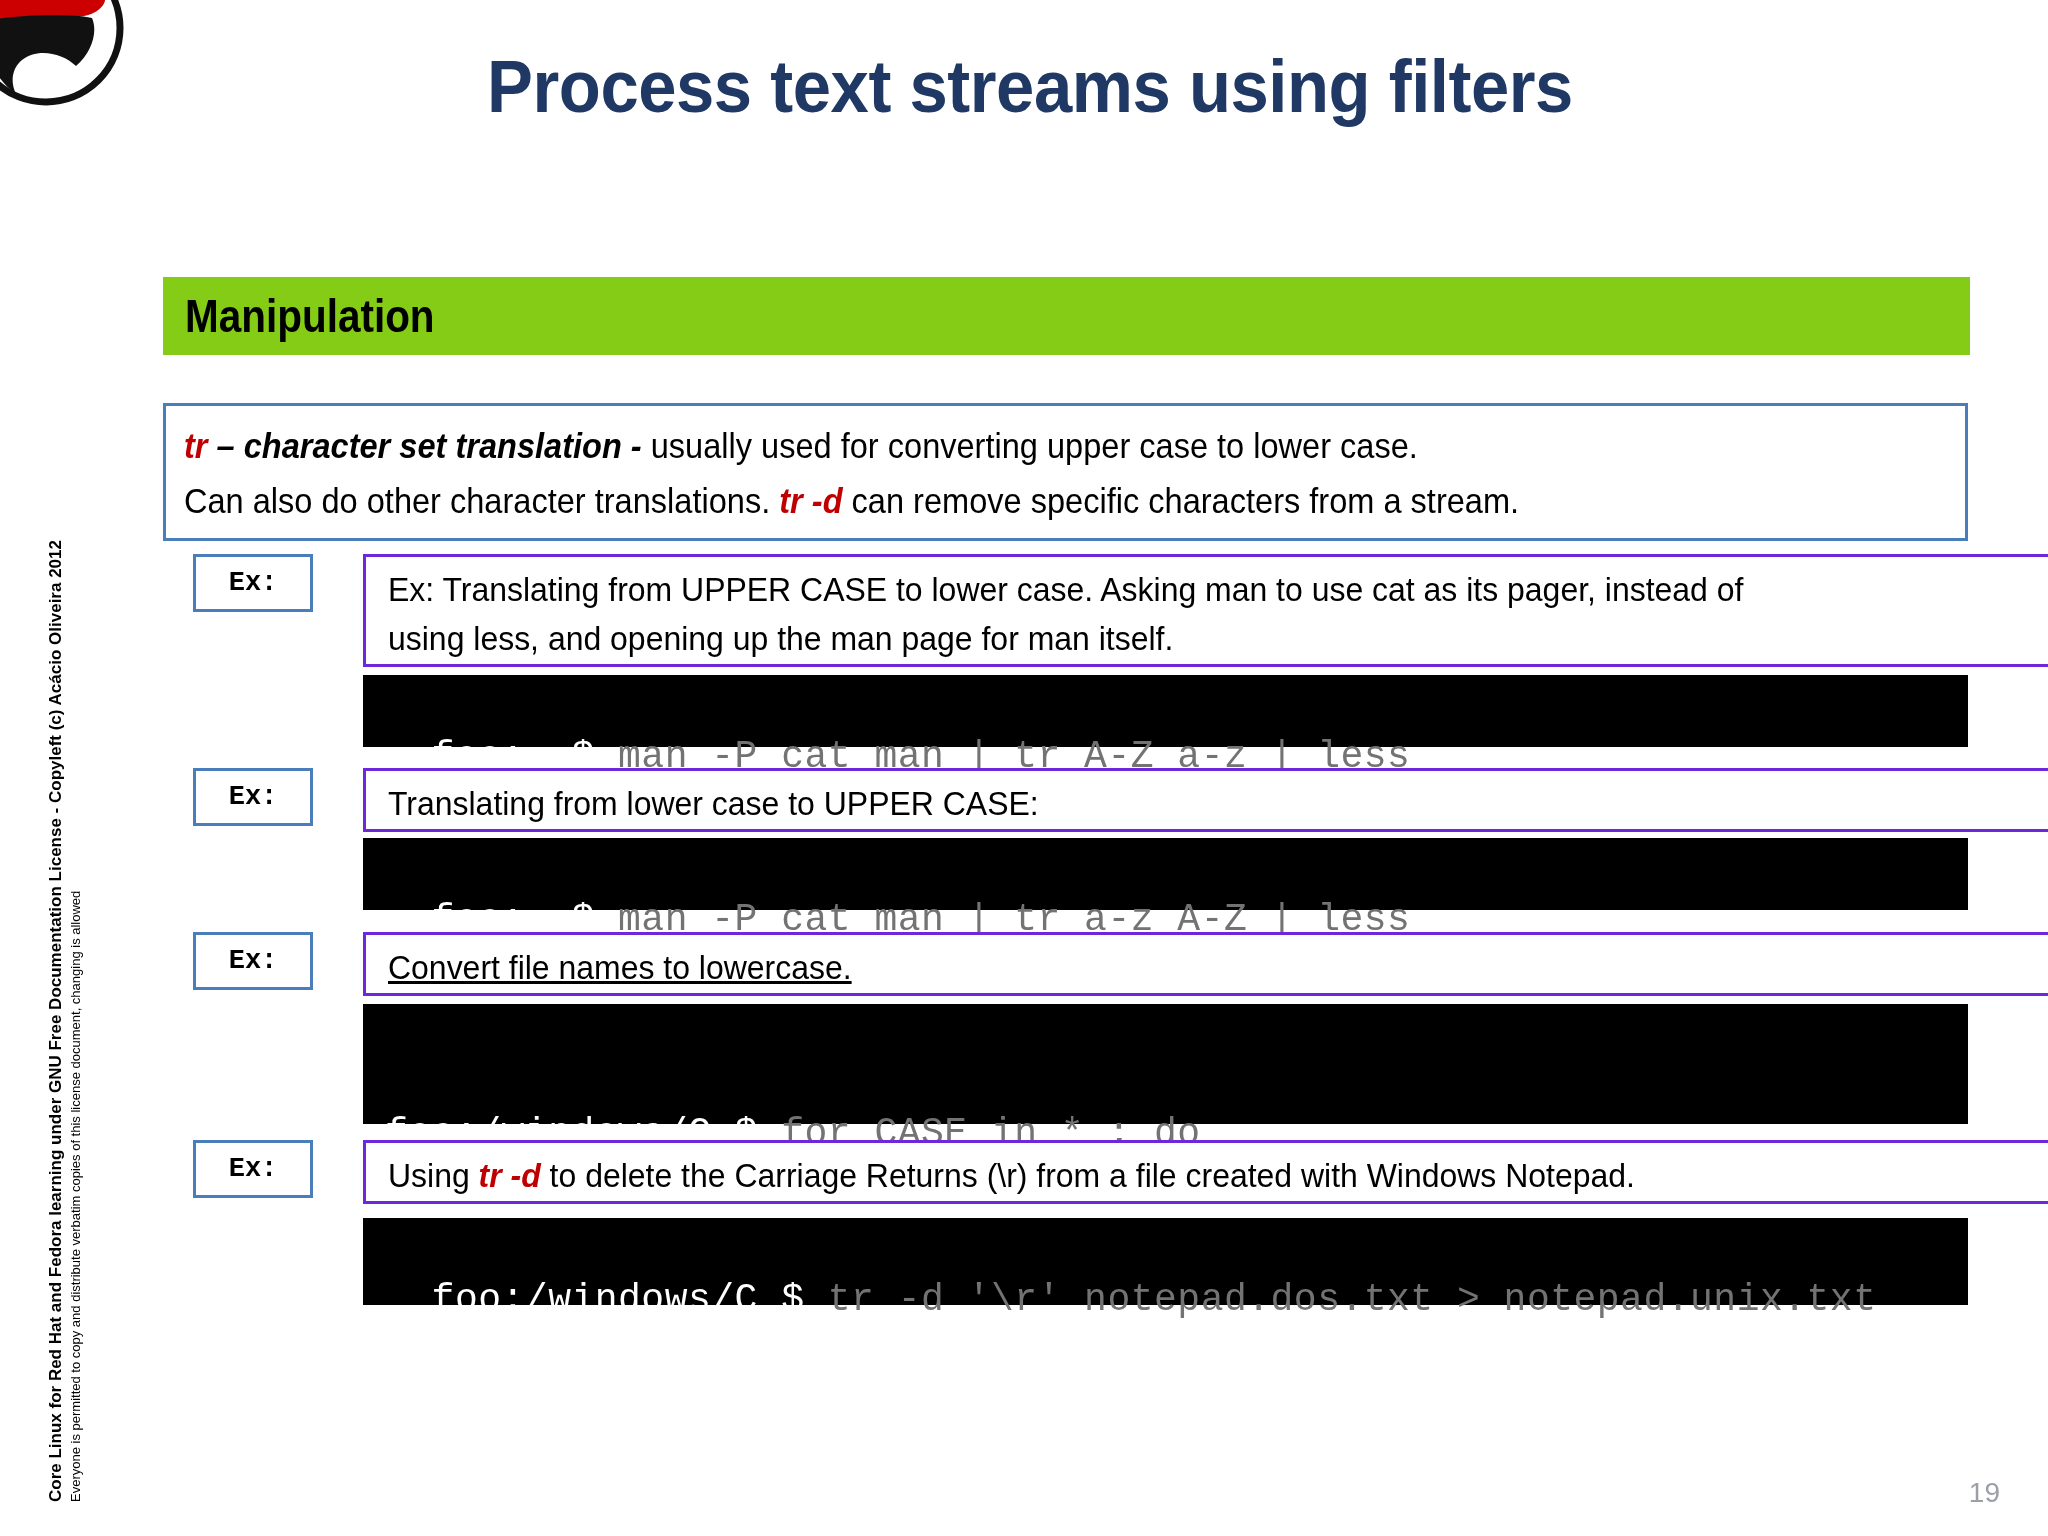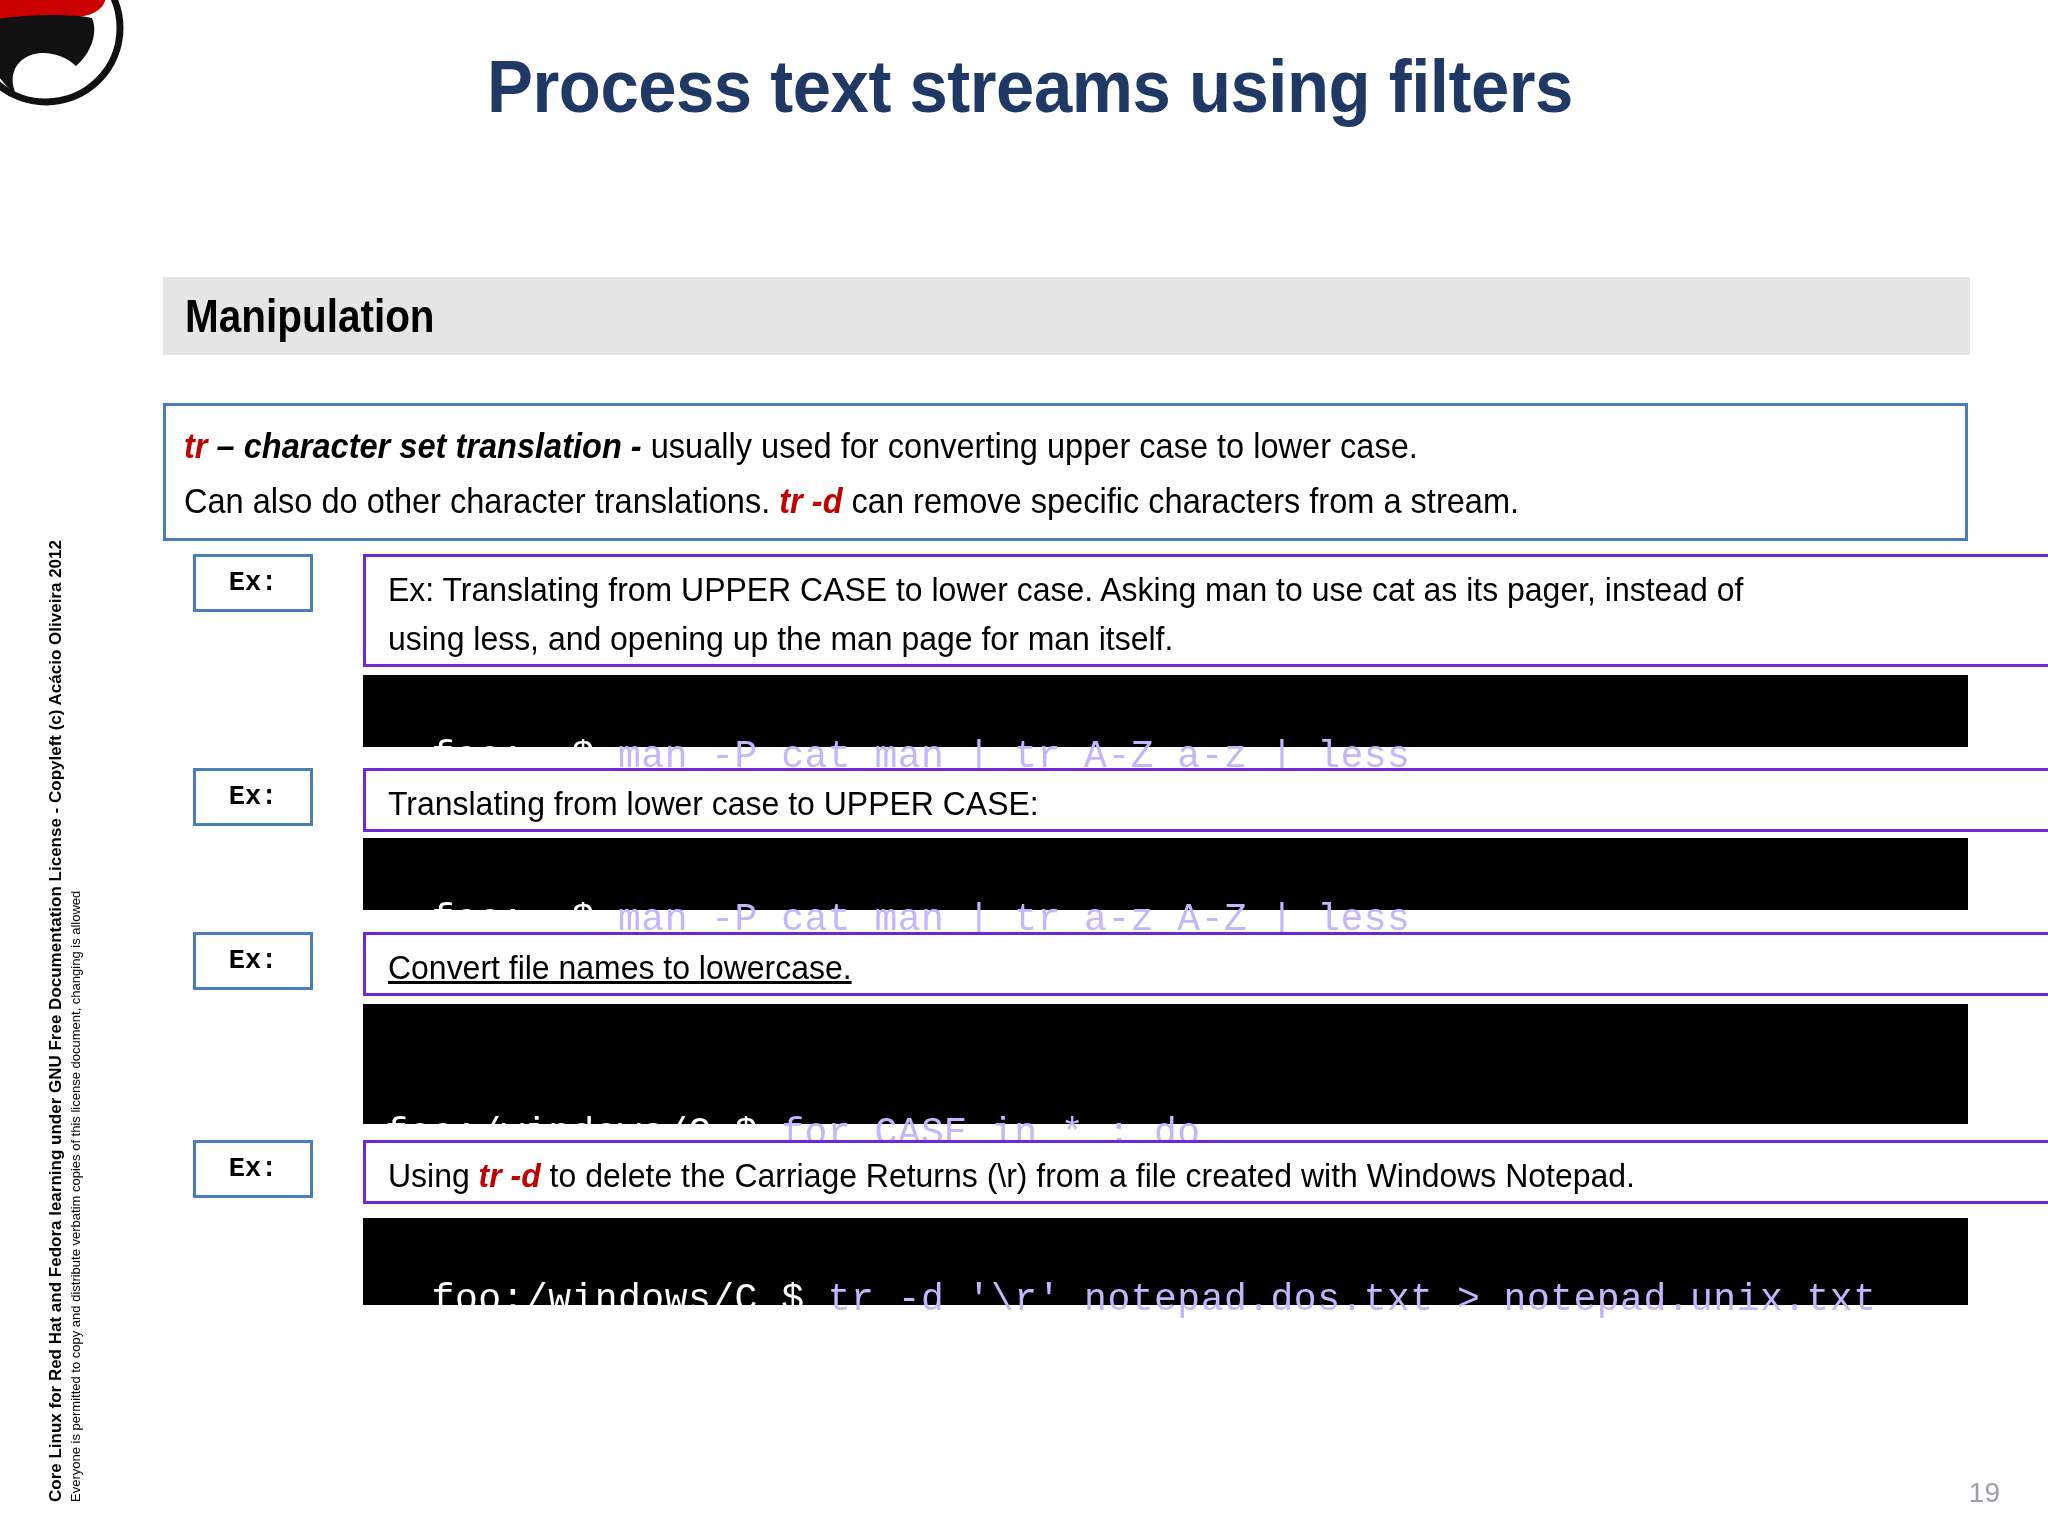--- a/index.html
+++ b/index.html
@@ -44,21 +44,21 @@
     white-space: nowrap;
   }
 
   
   .section-bar {
     position: absolute;
     left: 163px;
     top: 277px;
     width: 1807px;
     height: 78px;
-    background: #e5e5e5;
+    background: #84cc16;
     display: flex;
     align-items: center;
   }
   .section-bar .label {
     margin-left: 22px;
     color: #000000;
     font-weight: bold;
     font-size: 46px;
     line-height: 46px;
     transform: scaleX(0.88);
@@ -141,21 +141,21 @@
     background: #000000;
     box-sizing: border-box;
     padding: 10px 0 12px 22px;
     font-family: "Liberation Mono", monospace;
     font-size: 38px;
     line-height: 48px;
     white-space: pre;
     letter-spacing: 0.5px;
   }
   .term .prompt { color: #FFFFFF; }
-  .term .cmd { color: #c4b5fd; }
+  .term .cmd { color: #737373; }
 
   
   .sidebar {
     position: absolute;
     left: 0px;
     top: 0px;
     width: 96px;
     height: 1536px;
   }
   .vert {

